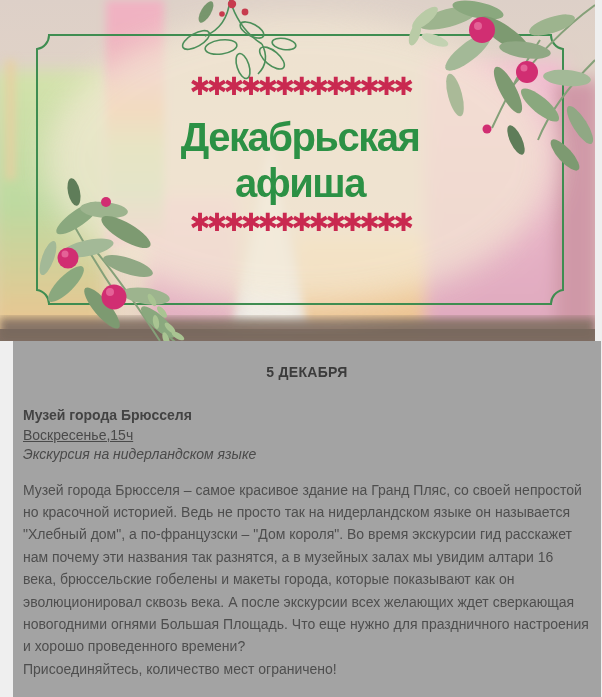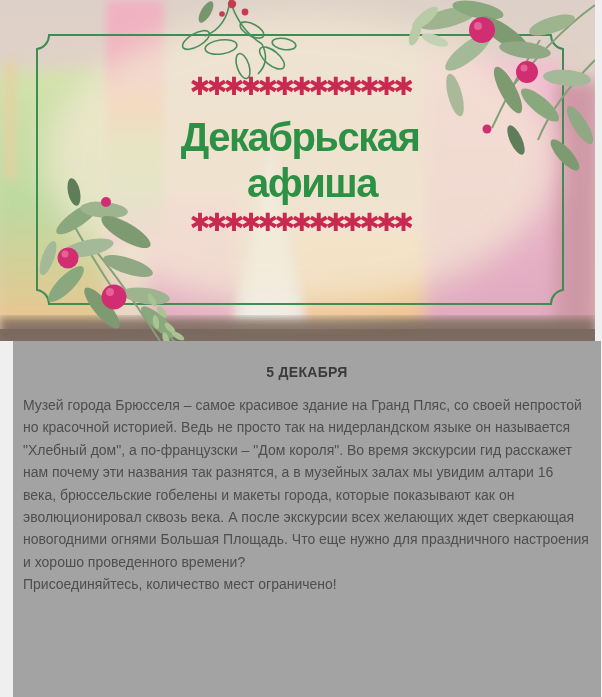--- a/index.html
+++ b/index.html
@@ -18,21 +18,21 @@
     white-space:nowrap;
   }
   .ast-top { top:74px; }
   .ast-bottom { top:210px; }
   .ptitle {
     position:absolute; left:37px; width:526px; text-align:center;
     font-weight:bold; color:#2c9145; font-size:40px; line-height:46px;
     letter-spacing:-1.5px; white-space:nowrap;
   }
   .t1 { top:114px; }
-  .t2 { top:160px;margin-left:12px; }
+  .t2 { top:160px; }
   
   .card {
     position:absolute; left:13px; top:341px; width:588px; height:356px;
     background:#a3a3a3; color:#4a4a4a;
   }
   .date-heading {
     padding-top:23px; text-align:center;
     font-size:14px; font-weight:bold; color:#3b3b3b; letter-spacing:0.3px;
   }
   .event { margin:26px 12px 0 10px; font-size:14px; line-height:19.5px; }
@@ -199,20 +199,25 @@
 
     <div class="ast ast-top">✱✱✱✱✱✱✱✱✱✱✱✱✱</div>
     <div class="ptitle t1">Декабрьская</div>
     <div class="ptitle t2">афиша</div>
     <div class="ast ast-bottom">✱✱✱✱✱✱✱✱✱✱✱✱✱</div>
   </div>
 
   <div class="card">
     <div class="date-heading">5 ДЕКАБРЯ</div>
 
+    <div class="event">
+      <div class="event-title">Музей города Брюсселя</div>
+      <div class="event-sched">Воскресенье,15ч</div>
+      <div class="event-lang">Экскурсия на нидерландском языке</div>
+    </div>
 
     <div class="body-text">
       <div>Музей города Брюсселя – самое красивое здание на Гранд Пляс, со своей непростой но красочной историей. Ведь не просто так на нидерландском языке он называется "Хлебный дом", а по-французски – "Дом короля". Во время экскурсии гид расскажет нам почему эти названия так разнятся, а в музейных залах мы увидим алтари 16 века, брюссельские гобелены и макеты города, которые показывают как он эволюционировал сквозь века. А после экскурсии всех желающих ждет сверкающая новогодними огнями Большая Площадь. Что еще нужно для праздничного настроения и хорошо проведенного времени?</div>
       <div>Присоединяйтесь, количество мест ограничено!</div>
     </div>
   </div>
 
 </div>
 
 </body></html>

